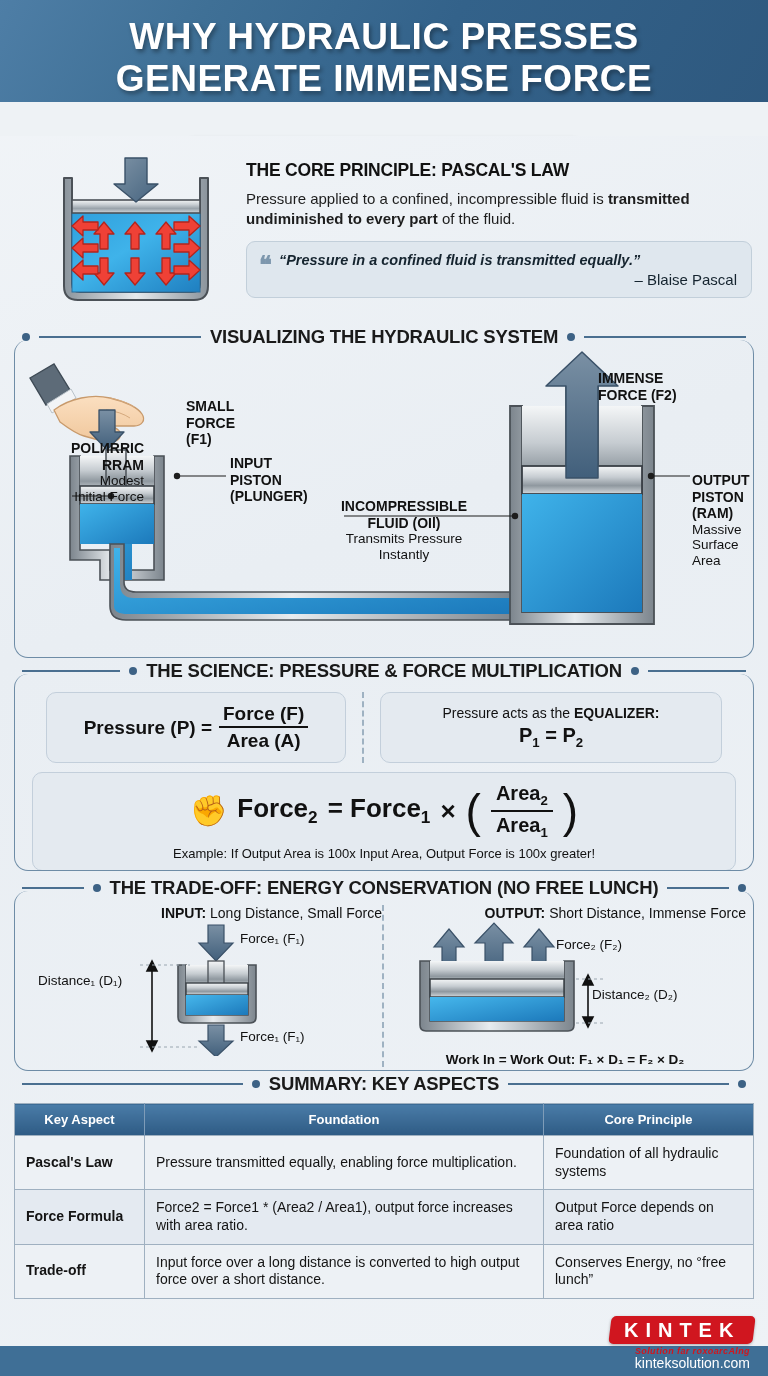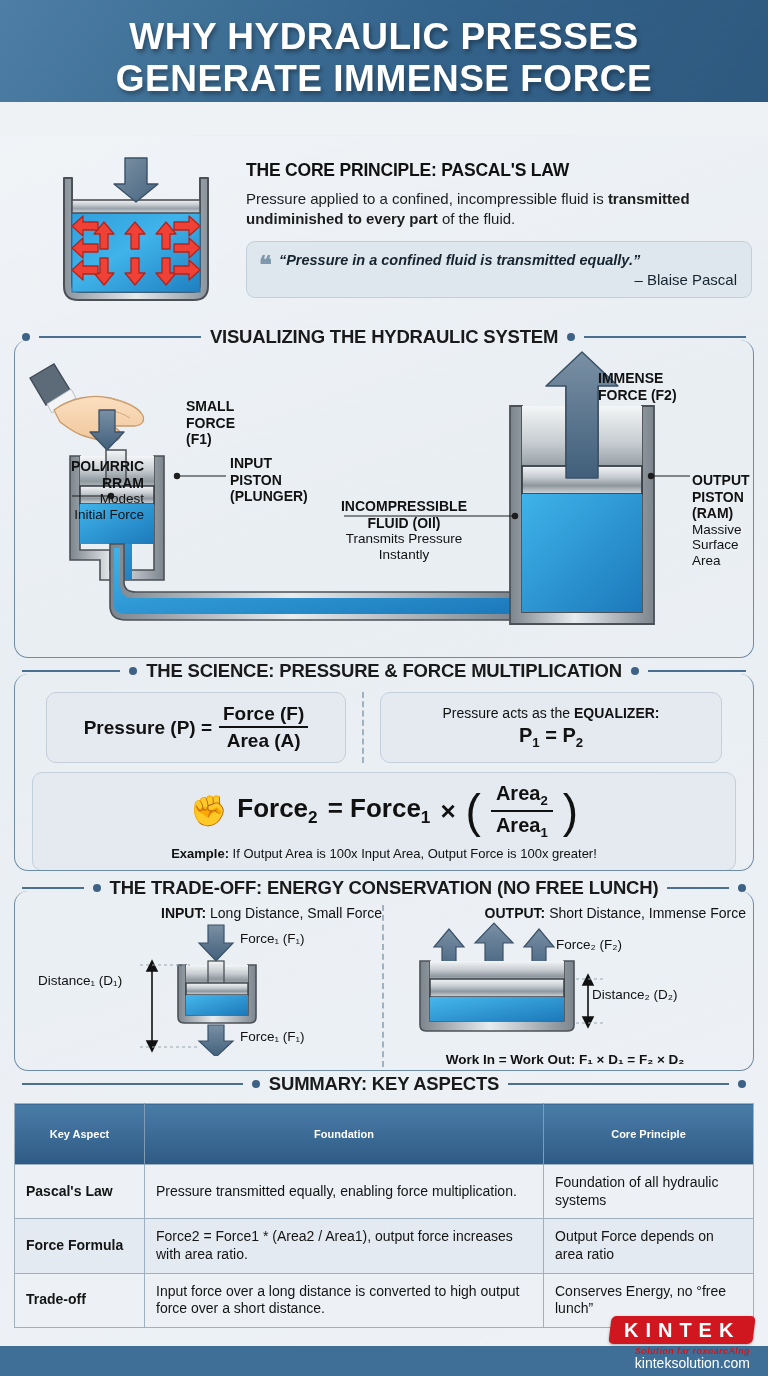--- a/index.html
+++ b/index.html
@@ -129,41 +129,41 @@
     background:#e4eaf0; border:1px solid #c3cfdb; border-radius:10px;
     padding:9px 10px 9px;
     text-align:center;
   }
   .bf-line{ display:flex; align-items:center; justify-content:center; gap:10px; font-size:26px; font-weight:bold; color:#111;}
   .paren{ font-size:46px; font-weight:normal; line-height:0.8; }
   .frac2{ display:inline-block; text-align:center; font-size:20px; }
   .frac2 .num{ display:block; padding:0 5px 2px; border-bottom:2.4px solid #111;}
   .frac2 .den{ display:block; padding:2px 5px 0;}
   .bf-example{ font-size:13px; color:#111; margin-top:6px;}
-  .bf-example b{ font-weight:bold; }
+  .bf-example b{ font-weight:normal; }
 
   
   .to-wrap{ position:relative; margin:6px 14px 0 14px; }
   .to-frame{ position:absolute; inset:14px 0 0 0; border:1.5px solid #6e8ca6; border-radius:14px; border-top:none; pointer-events:none;}
   .to-cols{ display:flex; padding:6px 8px 4px 8px; }
   .to-col{ flex:1 1 50%; position:relative; }
   .to-col.left{ border-right:2px dashed #9fb2c2; }
   .to-ttl{ text-align:right; font-size:14px; color:#111; }
   .to-ttl b{ font-weight:bold; }
   .to-canvas{ position:relative; height:135px; }
   .to-canvas svg{ position:absolute; top:0; left:0;}
   .to-lbl{ position:absolute; font-size:13.5px; color:#111; white-space:nowrap;}
   .workline{ text-align:center; font-size:13.5px; font-weight:bold; color:#111; margin-top:-4px;}
 
   
   .sum-wrap{ margin:2px 14px 0 14px; }
   table{ width:100%; border-collapse:collapse; margin-top:8px; border:1px solid #9fb0c0; background:#fff;}
   thead th{
     background:linear-gradient(180deg,#4a7ca8 0%,#2e5b84 100%);
-    color:#fff; font-size:11px; font-weight:bold; padding:24px 10px;
+    color:#fff; font-size:13px; font-weight:bold; padding:8px 10px;
     border-right:1px solid #7e9cb8;
     text-align:center;
   }
   thead th:last-child{ border-right:none;}
   tbody td{
     font-size:14px; color:#141414; padding:9px 11px; line-height:1.26;
     border-top:1px solid #9fb0c0; border-right:1px solid #9fb0c0;
     background:#edf1f5; vertical-align:middle;
   }
   tbody td:last-child{ border-right:none;}
@@ -367,21 +367,21 @@
           <circle cx="637" cy="128" r="3.2"></circle>
         </g>
       </svg>
 
       <div class="lbl" style="left:172px; top:50px;">
         <b>SMALL</b>
         <b>FORCE</b>
         <b>(F1)</b>
       </div>
 
-      <div class="lbl" style="left:12px; top:110px; text-align:right; width:118px;">
+      <div class="lbl" style="left:12px; top:92px; text-align:right; width:118px;">
         <b>POLИRRIC</b>
         <b>RRAM</b>
         <span class="sub">Modest</span><br>
         <span class="sub">Initial Force</span>
       </div>
 
       <div class="lbl" style="left:216px; top:107px;">
         <b>INPUT</b>
         <b>PISTON</b>
         <b>(PLUNGER)</b>

